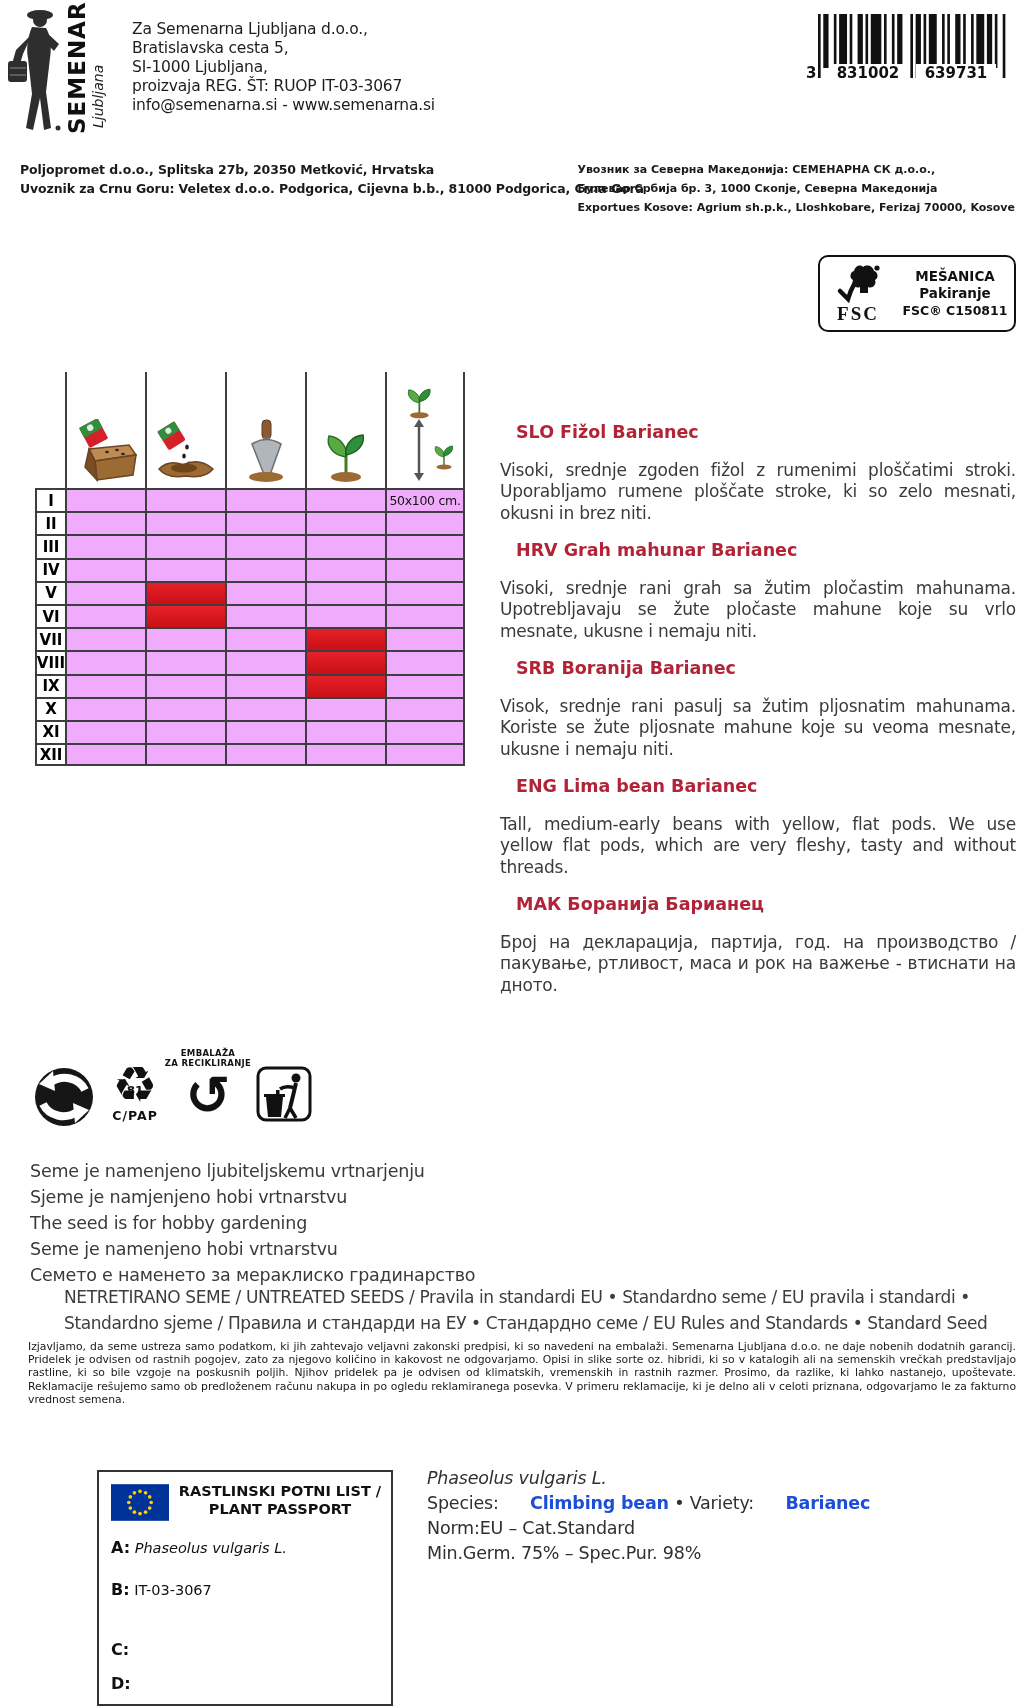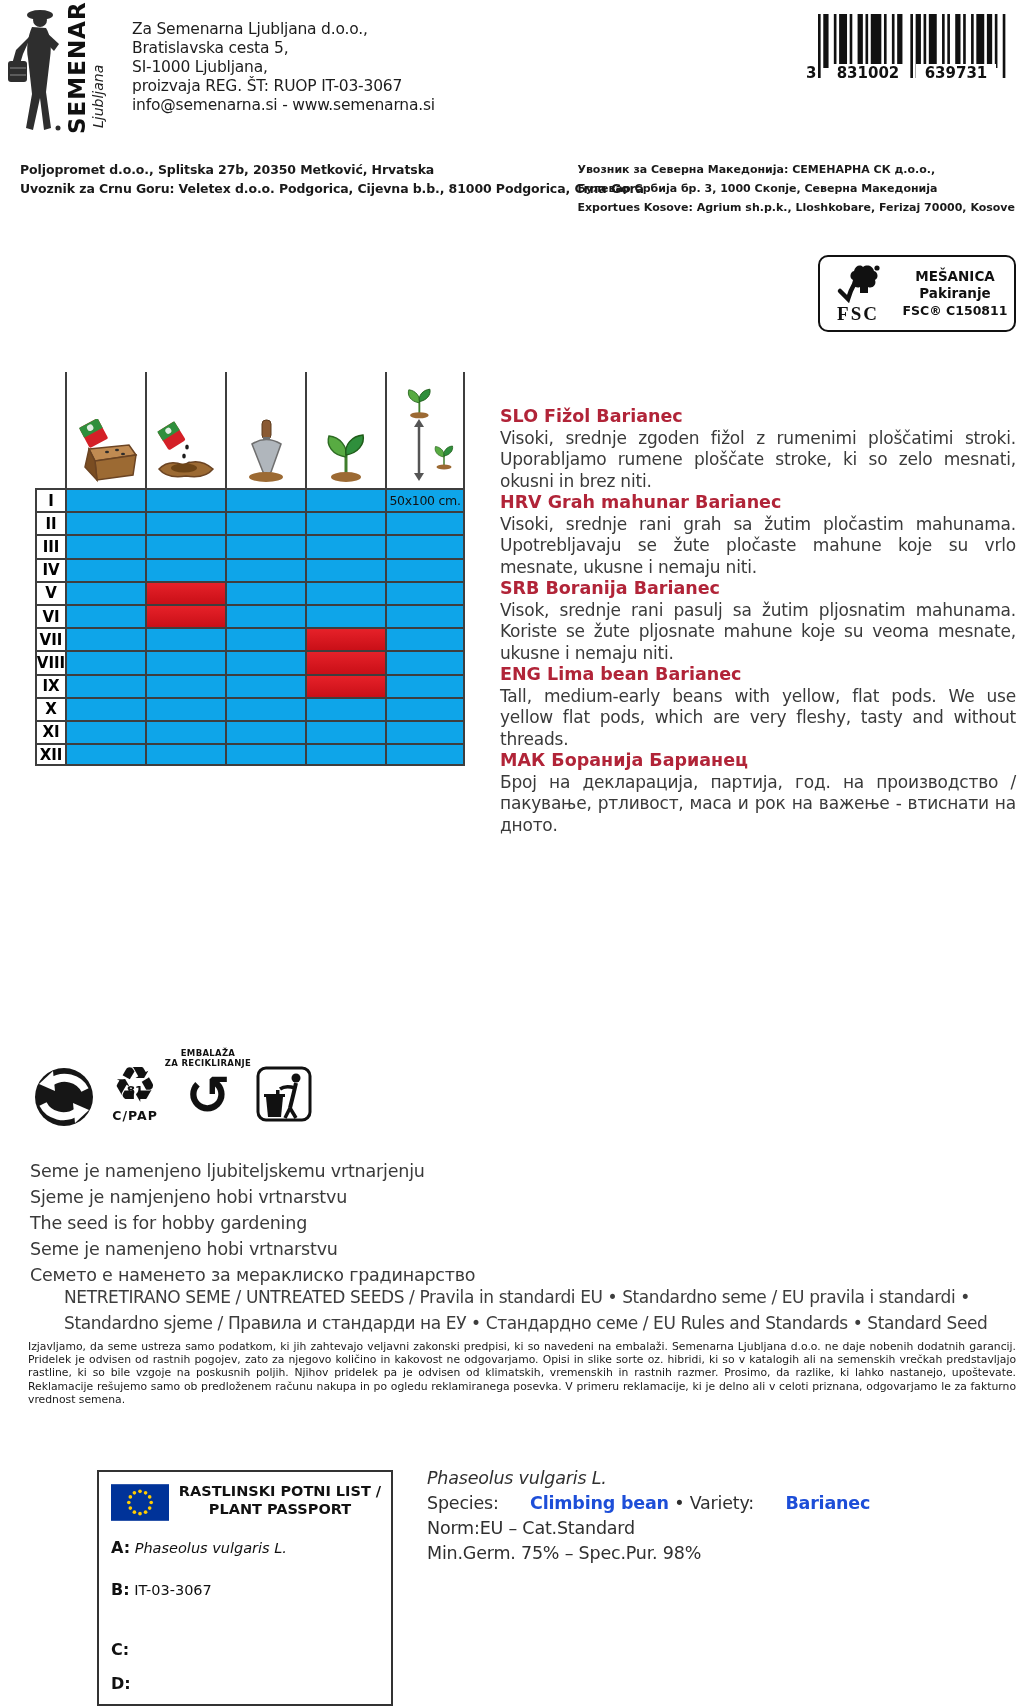--- a/index.html
+++ b/index.html
@@ -45,31 +45,31 @@
   .calendar{position:absolute;left:35px;top:372px;}
   .cal-header{display:flex;margin-left:30px;height:116px;}
   .cal-hcell{width:80px;border-left:2px solid #3e3e3e;display:flex;align-items:flex-end;
              justify-content:center;padding-bottom:5px;box-sizing:border-box;}
   .cal-hcell:last-child{border-right:2px solid #3e3e3e;}
   .cal-row{display:flex;height:23.2px;}
   .cal-mlabel{width:30px;box-sizing:border-box;border-left:2px solid #3e3e3e;border-top:2px solid #3e3e3e;
               font-size:15px;font-weight:700;color:#000;display:flex;align-items:center;justify-content:center;
               background:#fff;}
   .cal-row:last-child .cal-mlabel,.cal-row:last-child .cal-cell{border-bottom:2px solid #3e3e3e;}
-  .cal-cell{width:80px;box-sizing:border-box;background:#0ea5e9;border-left:2px solid #3e3e3e;
+  .cal-cell{width:80px;box-sizing:border-box;background:#f0abfc;border-left:2px solid #3e3e3e;
             border-top:2px solid #3e3e3e;}
   .cal-cell.last-col{border-right:2px solid #3e3e3e;}
   .cal-cell.active{background:linear-gradient(180deg,#e62129 0%,#c90f17 100%);}
   .cal-cell.spacing-cell{display:flex;align-items:center;justify-content:center;font-size:12.5px;
                          color:#111;letter-spacing:-0.3px;}
 
   
   .desc{position:absolute;left:500px;top:406px;width:516px;font-size:17px;line-height:21.5px;
         text-align:justify;color:#3a3a3a;letter-spacing:-0.2px;}
-  .desc h3{margin:0;font-size:17.5px;line-height:21.5px;color:#b12438;font-weight:700;text-align:left;
+  .desc h3{margin:16px;font-size:17.5px;line-height:21.5px;color:#b12438;font-weight:700;text-align:left;
            letter-spacing:0;}
   .desc p{margin:0;}
 
   
   .rec-greendot{position:absolute;left:33px;top:1066px;}
   .rec-mobius{position:absolute;left:106px;top:1058px;width:58px;text-align:center;}
   .rec-mobius .glyph{font-size:50px;line-height:54px;color:#111;display:block;}
   .rec-mobius .code{position:absolute;left:0;right:0;top:26px;font-size:12px;font-weight:700;color:#111;}
   .rec-mobius .mat{font-size:12.5px;font-weight:700;color:#111;display:block;margin-top:-4px;letter-spacing:1px;}
   .rec-embalaza{position:absolute;left:162px;top:1048px;width:92px;text-align:center;}

